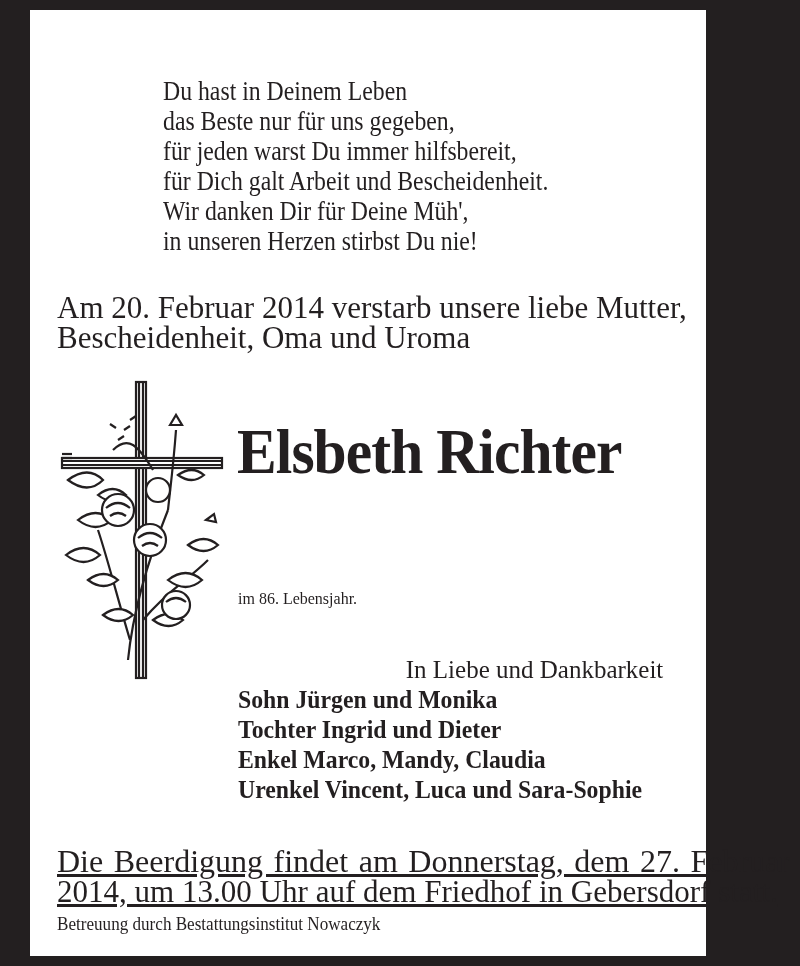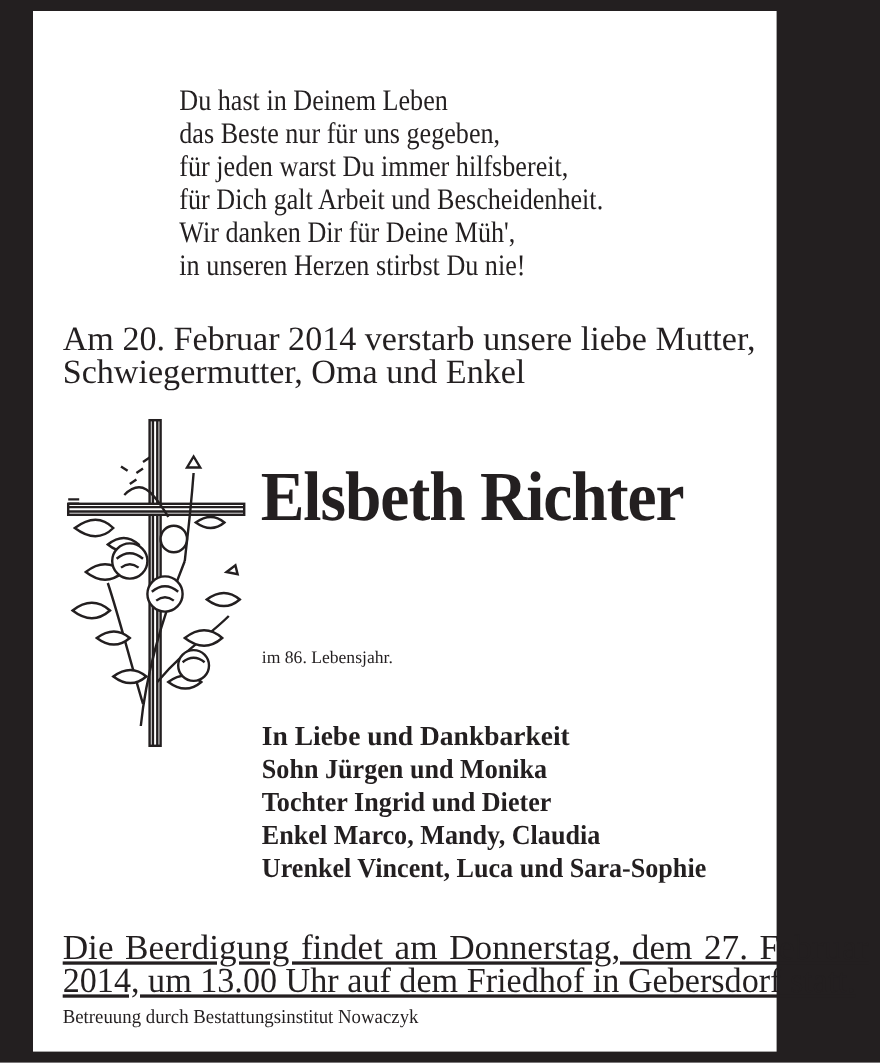--- a/index.html
+++ b/index.html
@@ -62,21 +62,21 @@
     left: 208px; top: 574px;
     font-size: 16px; line-height: 30px;
     white-space: nowrap;
   }
   .mourners {
     position: absolute;
     left: 208px; top: 645px;
     font-size: 25px; line-height: 30px;
     white-space: nowrap;
   }
-  .mourners .lead { font-weight: bold; }
+  .mourners .lead { font-weight: normal; text-align: right; }
   .mourners .fam { font-weight: bold; transform: scaleX(0.95); transform-origin: left; }
   .funeral {
     position: absolute;
     left: 27px; top: 836px;
     width: 733px;
     font-size: 32px;
     line-height: 30px;
     text-decoration: underline;
   }
   .funeral .l1 { text-align: justify; text-align-last: justify; transform: scaleX(1); }
@@ -98,21 +98,21 @@
     <div>Du hast in Deinem Leben</div>
     <div>das Beste nur für uns gegeben,</div>
     <div>für jeden warst Du immer hilfsbereit,</div>
     <div>für Dich galt Arbeit und Bescheidenheit.</div>
     <div>Wir danken Dir für Deine Müh',</div>
     <div>in unseren Herzen stirbst Du nie!</div>
   </div>
 
   <div class="intro">
     <div>Am 20. Februar 2014 verstarb unsere liebe Mutter,</div>
-    <div>Schwiegermutter, Oma und Enkel</div>
+    <div>Bescheidenheit, Oma und Uroma</div>
   </div>
 
   <div class="cross">
     <svg width="170" height="300" viewBox="0 0 170 300" fill="none" stroke="#231f20" stroke-width="2.2">
 
       <rect x="78" y="2" width="10" height="296" fill="#fff"></rect>
       <line x1="81" y1="2" x2="81" y2="298"></line>
       <line x1="85" y1="2" x2="85" y2="298"></line>
 
       <rect x="4" y="78" width="160" height="10" fill="#fff"></rect>

